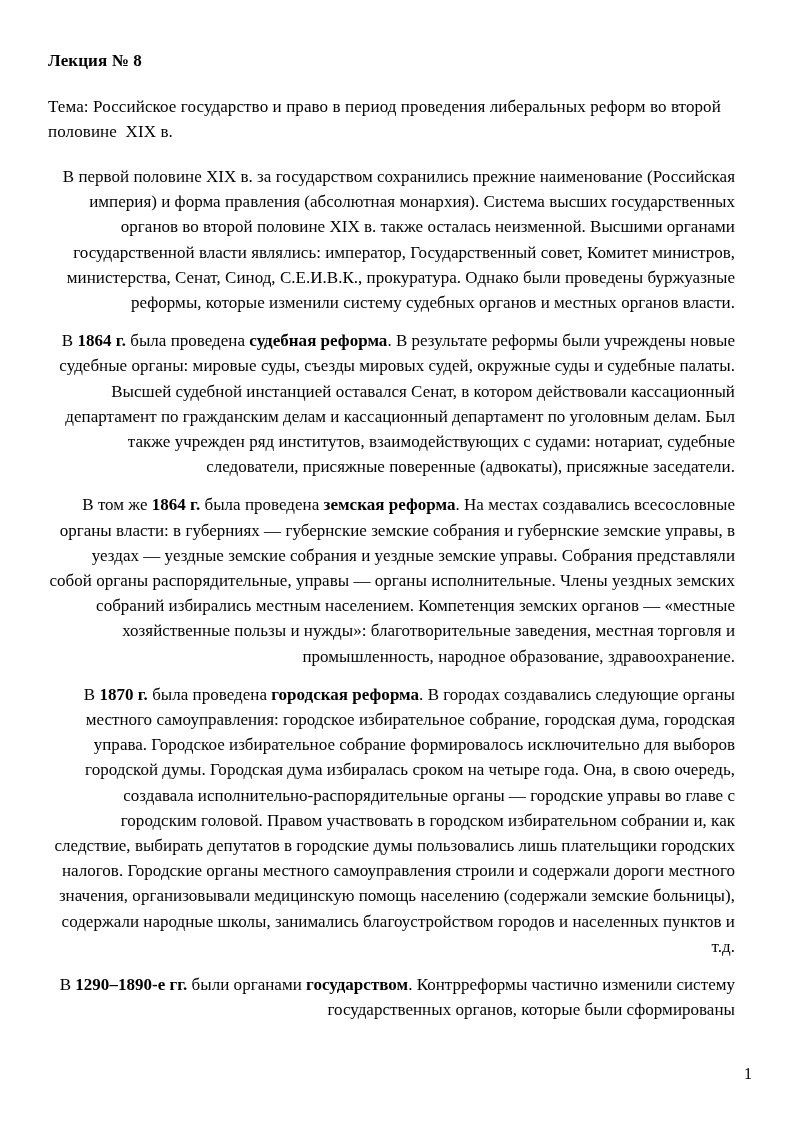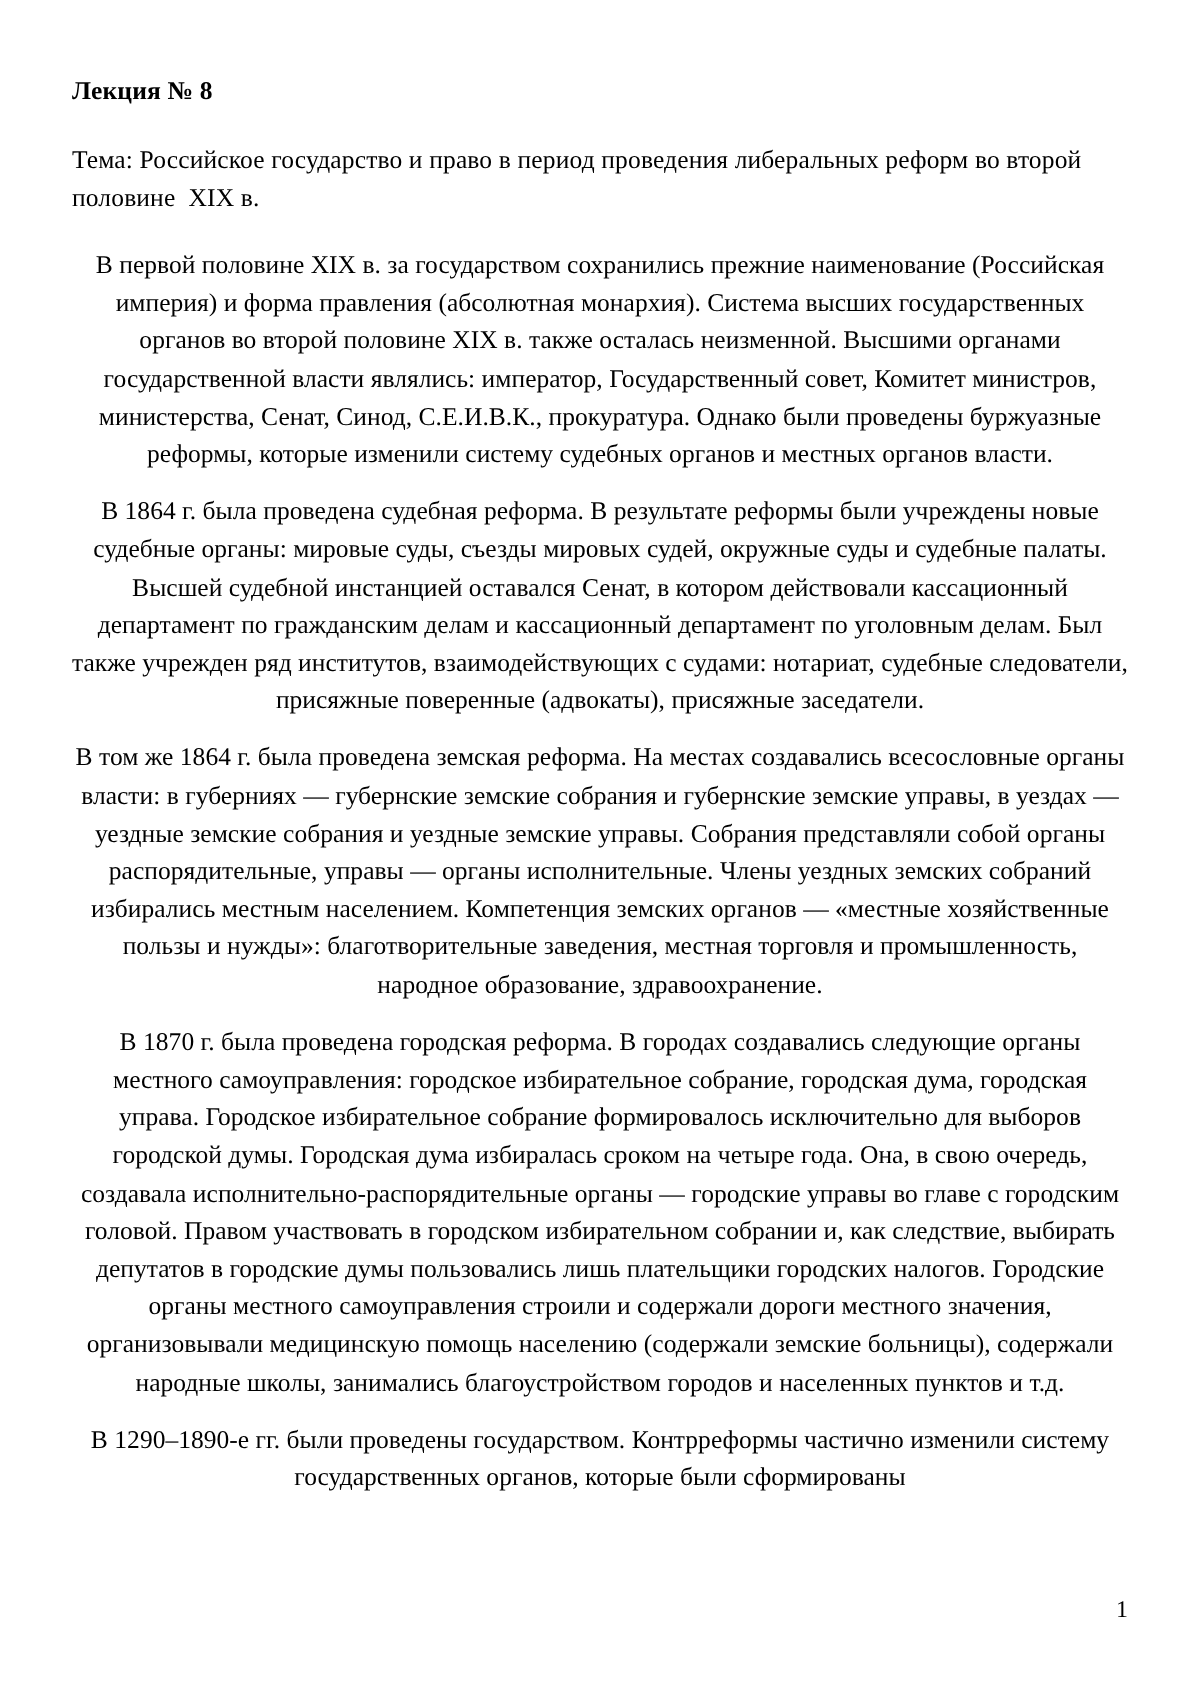--- a/index.html
+++ b/index.html
@@ -42,29 +42,29 @@
     font-weight: bold;
     line-height: 25px;
     margin: 0 0 21px 0;
     text-decoration: underline;
     text-underline-offset: 2px;
     letter-spacing: 0.1px;
   }
   p.para {
     font-size: 17px;
     line-height: 25.2px;
-    margin: 0 0 13px 0;
-    text-align: center;
+    margin: 0 17px 13px 0;
+    text-align: right;
     letter-spacing: 0.02px;
   }
   p.para:last-of-type {
     margin-bottom: 0;
   }
   .b {
-    font-weight: normal;
+    font-weight: bold;
   }
   .page-number {
     position: absolute;
     left: 48px;
     right: 48px;
     top: 1064px;
     font-size: 16px;
     line-height: 20px;
     text-align: right;
     font-family: "Liberation Serif", "DejaVu Serif", serif;
@@ -93,20 +93,20 @@
 
     <p class="para">
       <span>В том же </span><span class="b">1864 г.</span><span> была проведена </span><span class="b">земская реформа</span><span>. На местах создавались всесословные органы власти: в губерниях — губернские земские собрания и губернские земские управы, в уездах — уездные земские собрания и уездные земские управы. Собрания представляли собой органы распорядительные, управы — органы исполнительные. Члены уездных земских собраний избирались местным населением. Компетенция земских органов — «местные хозяйственные пользы и нужды»: благотворительные заведения, местная торговля и промышленность, народное образование, здравоохранение.</span>
     </p>
 
     <p class="para">
       <span>В </span><span class="b">1870 г.</span><span> была проведена </span><span class="b">городская реформа</span><span>. В городах создавались следующие органы местного самоуправления: городское избирательное собрание, городская дума, городская управа. Городское избирательное собрание формировалось исключительно для выборов городской думы. Городская дума избиралась сроком на четыре года. Она, в свою очередь, создавала исполнительно-распорядительные органы — городские управы во главе с городским головой. Правом участвовать в городском избирательном собрании и, как следствие, выбирать депутатов в городские думы пользовались лишь плательщики городских налогов. Городские органы местного самоуправления строили и содержали дороги местного значения, организовывали медицинскую помощь населению (содержали земские больницы), содержали народные школы, занимались благоустройством городов и населенных пунктов и т.д.</span>
     </p>
 
     <p class="para">
-      <span>В </span><span class="b">1290–1890-е гг.</span><span> были проведены </span><span class="b">государством</span><span>. Контрреформы частично изменили систему государственных органов, которые были сформированы</span>
+      <span>В </span><span class="b">1290–1890-е гг.</span><span> были органами </span><span class="b">государством</span><span>. Контрреформы частично изменили систему государственных органов, которые были сформированы</span>
     </p>
 
   </div>
 
   <div class="page-number">1</div>
 
 </div>
 
 </body></html>

